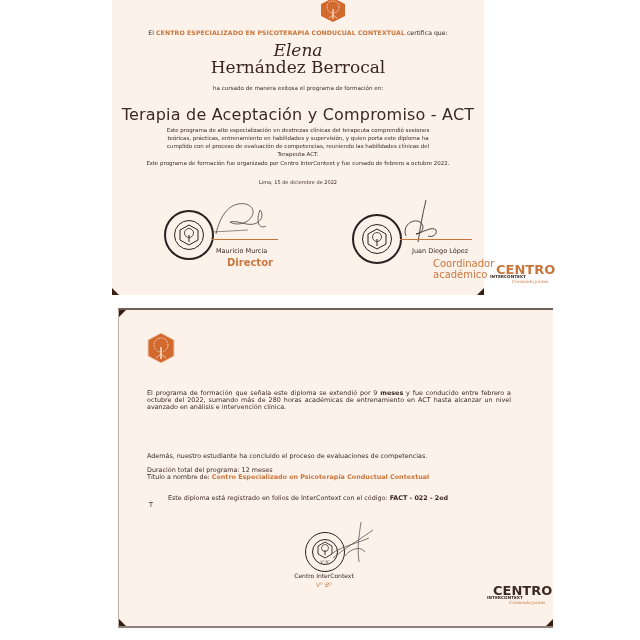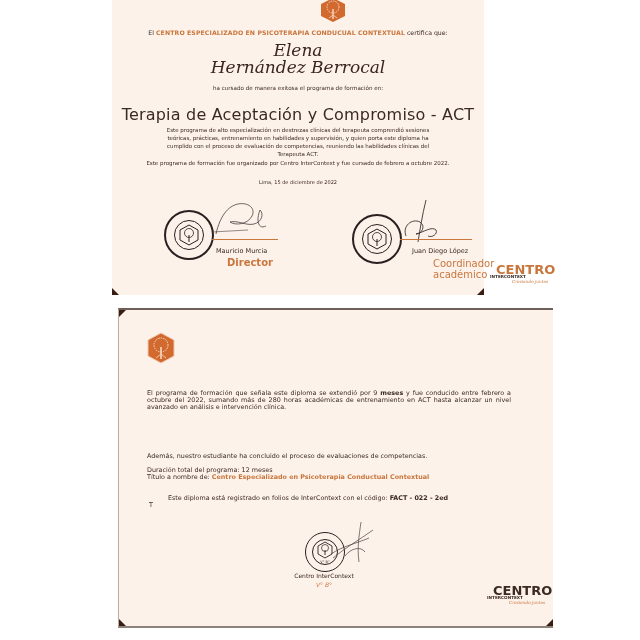--- a/index.html
+++ b/index.html
@@ -17,21 +17,21 @@
   .c-bl { left: 0; bottom: 0; border-left: 7px solid #3a1d12; border-top: 7px solid transparent; }
   .c-br { right: 0; bottom: 0; border-right: 7px solid #3a1d12; border-top: 7px solid transparent; }
   .c-tl { left: 0; top: 0; border-left: 7px solid #3a1d12; border-bottom: 7px solid transparent; }
 
   .hex-logo { position: absolute; }
   .center-text { position: absolute; left: 0; right: 0; text-align: center; }
 
   .intro { top: 29px; font-size: 6.2px; color: #3a2a22; }
   .intro .accent { color: #c9763d; font-weight: bold; letter-spacing: 0.1px; }
   .name1 { top: 40px; font-family: "DejaVu Serif", serif; font-style: italic; font-size: 17px; color: #3a2520; }
-  .name2 { top: 57px; font-family: "DejaVu Serif", serif; font-style: italic; font-size: 17px; color: #3a2520; }
+  .name2 { top: 57px; font-family: "DejaVu Serif", serif; font-size: 17px; color: #3a2520; }
   .completed { top: 85px; font-size: 5.6px; }
   .program-title { top: 105px; font-size: 16px; color: #3a2a22; letter-spacing: 0.2px; }
   .desc { top: 126px; left: 48px; right: 48px; font-size: 5.5px; line-height: 8px; }
   .organized { top: 160px; font-size: 5.5px; }
   .place-date { top: 179px; font-size: 5px; }
 
   .seal { position: absolute; border-radius: 50%; border: 2px solid #2a2020; background: #fdf2ea; }
   .seal-inner { position: absolute; border-radius: 50%; border: 1px solid #2a2020; }
   .sig-line { position: absolute; height: 1px; background: #c9763d; }
   .sig-name { position: absolute; font-size: 6.5px; color: #3a2a22; }

